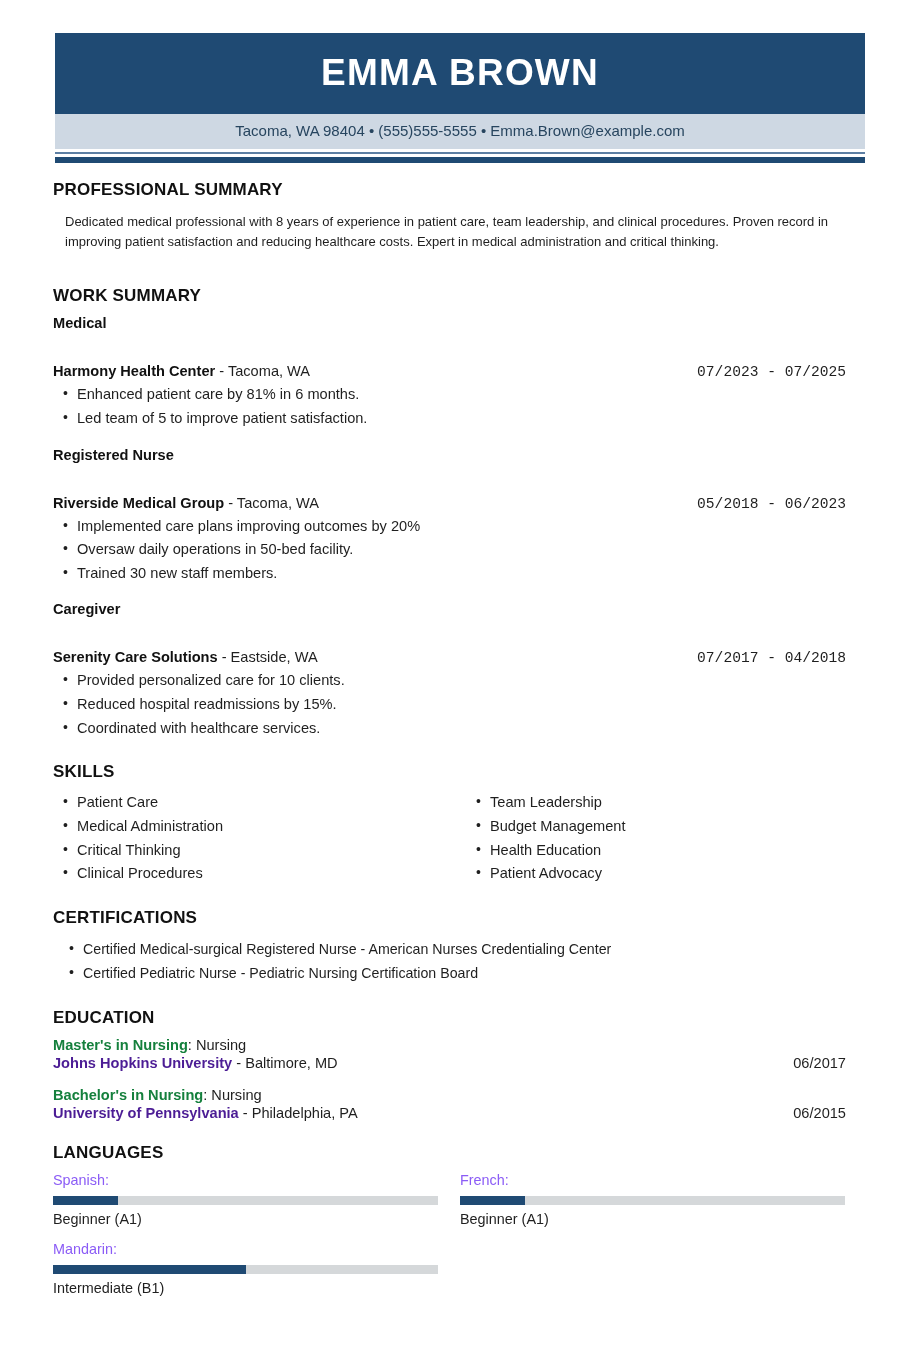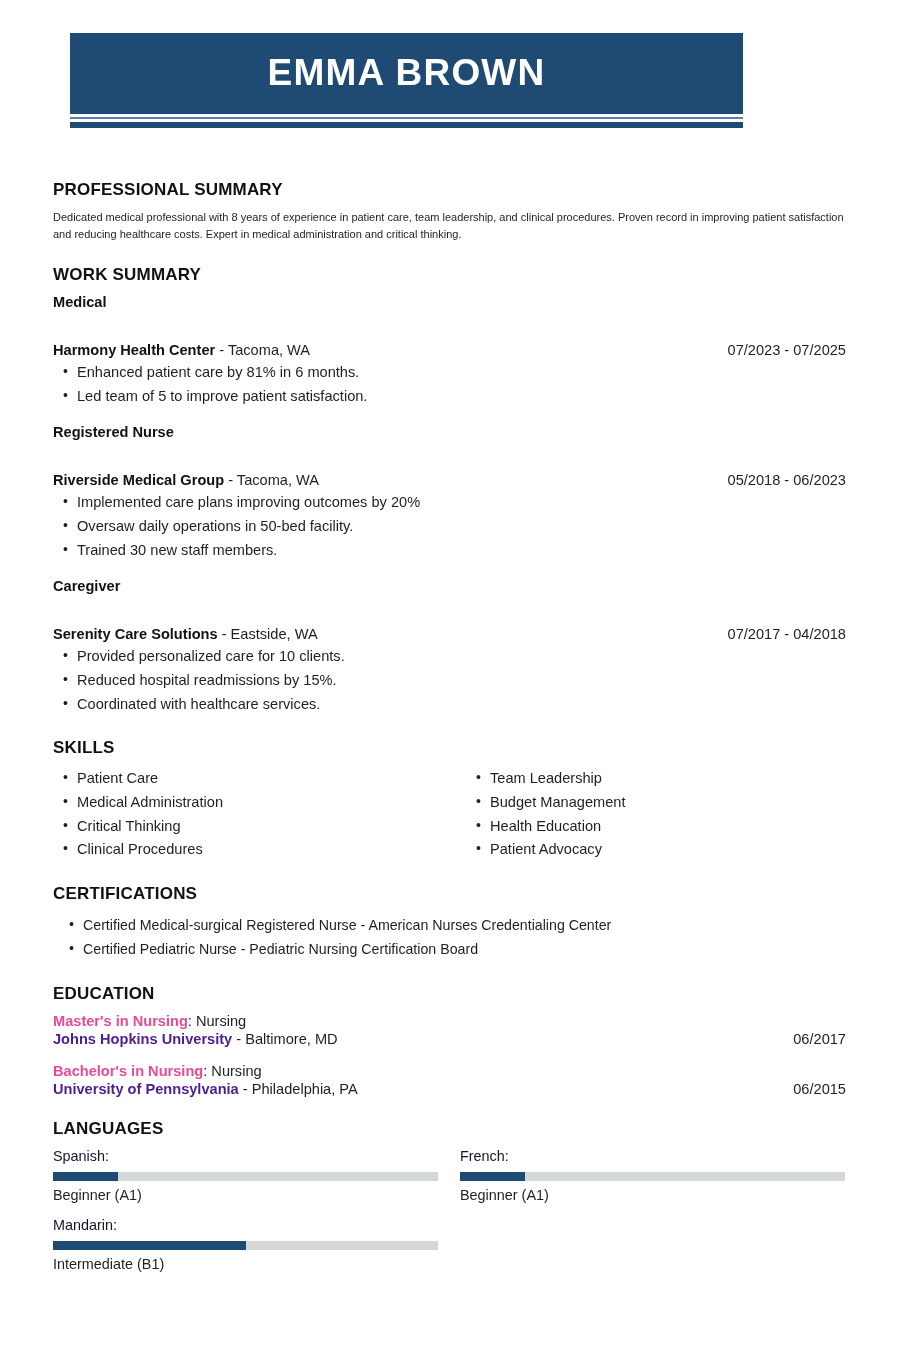--- a/index.html
+++ b/index.html
@@ -18,23 +18,23 @@
     position: relative;
     width: 900px;
     height: 1350px;
     background: #ffffff;
     box-sizing: border-box;
   }
 
   
   .header-block {
     position: absolute;
-    left: 70px;
+    left: 55px;
     top: 33px;
-    width: 673px;
+    width: 810px;
   }
   .name-band {
     background: #1f4a73;
     text-align: center;
     padding: 20px 10px 20px;
   }
   .name-text {
     color: #ffffff;
     font-size: 37px;
     font-weight: bold;
@@ -75,22 +75,22 @@
     font-size: 17px;
     font-weight: bold;
     color: #111111;
     letter-spacing: 0.2px;
     margin: 0 0 9px 0;
   }
   .gap-lg { height: 22px; }
   .gap-md { height: 16px; }
 
   p.summary {
-    margin: 0;
-    font-size: 11px;
+    margin: 12px;
+    font-size: 13px;
     line-height: 1.55;
     color: #1f1f1f;
   }
 
   
   .job { margin-bottom: 0; }
   .job-title {
     font-size: 14.6px;
     font-weight: bold;
     color: #111111;
@@ -99,21 +99,21 @@
   .job-line {
     display: flex;
     justify-content: space-between;
     align-items: baseline;
     font-size: 14.6px;
     margin-bottom: 3px;
     margin-top: 32px;
   }
   .job-company { font-weight: bold; color: #111111; }
   .job-loc { font-weight: normal; color: #1f1f1f; }
-  .job-dates { color: #1f1f1f; white-space: nowrap; }
+  .job-dates { color: #1f1f1f; white-space: nowrap; font-family: Liberation Mono, monospace; }
 
   ul.bullets {
     list-style: none;
     margin: 0;
     padding: 0 0 0 24px;
   }
   ul.bullets li {
     position: relative;
     font-size: 14.6px;
     line-height: 1.62;
@@ -155,21 +155,21 @@
     color: #1f1f1f;
   }
 
   
   .edu-entry { margin-bottom: 0; }
   .edu-degree {
     font-size: 14.6px;
     margin-bottom: 2px;
     color: #1f1f1f;
   }
-  .edu-degree b { color: #ec4899; }
+  .edu-degree b { color: #15803d; }
   .edu-line {
     display: flex;
     justify-content: space-between;
     align-items: baseline;
     font-size: 14.6px;
   }
   .edu-school { font-weight: bold; color: #4c1d95; }
   .edu-loc { font-weight: normal; color: #1f1f1f; }
   .edu-date { color: #1f1f1f; white-space: nowrap; text-align: center; }
 
@@ -179,21 +179,21 @@
     flex-wrap: wrap;
   }
   .lang-item {
     width: 396px;
     box-sizing: border-box;
     margin-bottom: 14px;
   }
   .lang-item.right { padding-left: 11px; }
   .lang-name {
     font-size: 14.4px;
-    color: #0f172a;
+    color: #8b5cf6;
     margin-bottom: 8px;
   }
   .lang-track {
     position: relative;
     height: 9px;
     background: #d5d8da;
     width: 385px;
   }
   .lang-fill {
     position: absolute;
@@ -209,20 +209,23 @@
   }
 </style>
 </head>
 <body>
 
 <div class="page">
 
   <div class="header-block">
     <div class="name-band">
       <div class="name-text">EMMA BROWN</div>
+    </div>
+    <div class="contact-band">
+      <div class="contact-text">Tacoma, WA 98404 • (555)555-5555 • Emma.Brown@example.com</div>
     </div>
     <div class="rule-thin"></div>
     <div class="rule-thick"></div>
   </div>
 
   <div class="content">
 
     <div class="section">
       <div class="section-title">PROFESSIONAL SUMMARY</div>
       <p class="summary">Dedicated medical professional with 8 years of experience in patient care, team leadership, and clinical procedures. Proven record in improving patient satisfaction and reducing healthcare costs. Expert in medical administration and critical thinking.</p>

